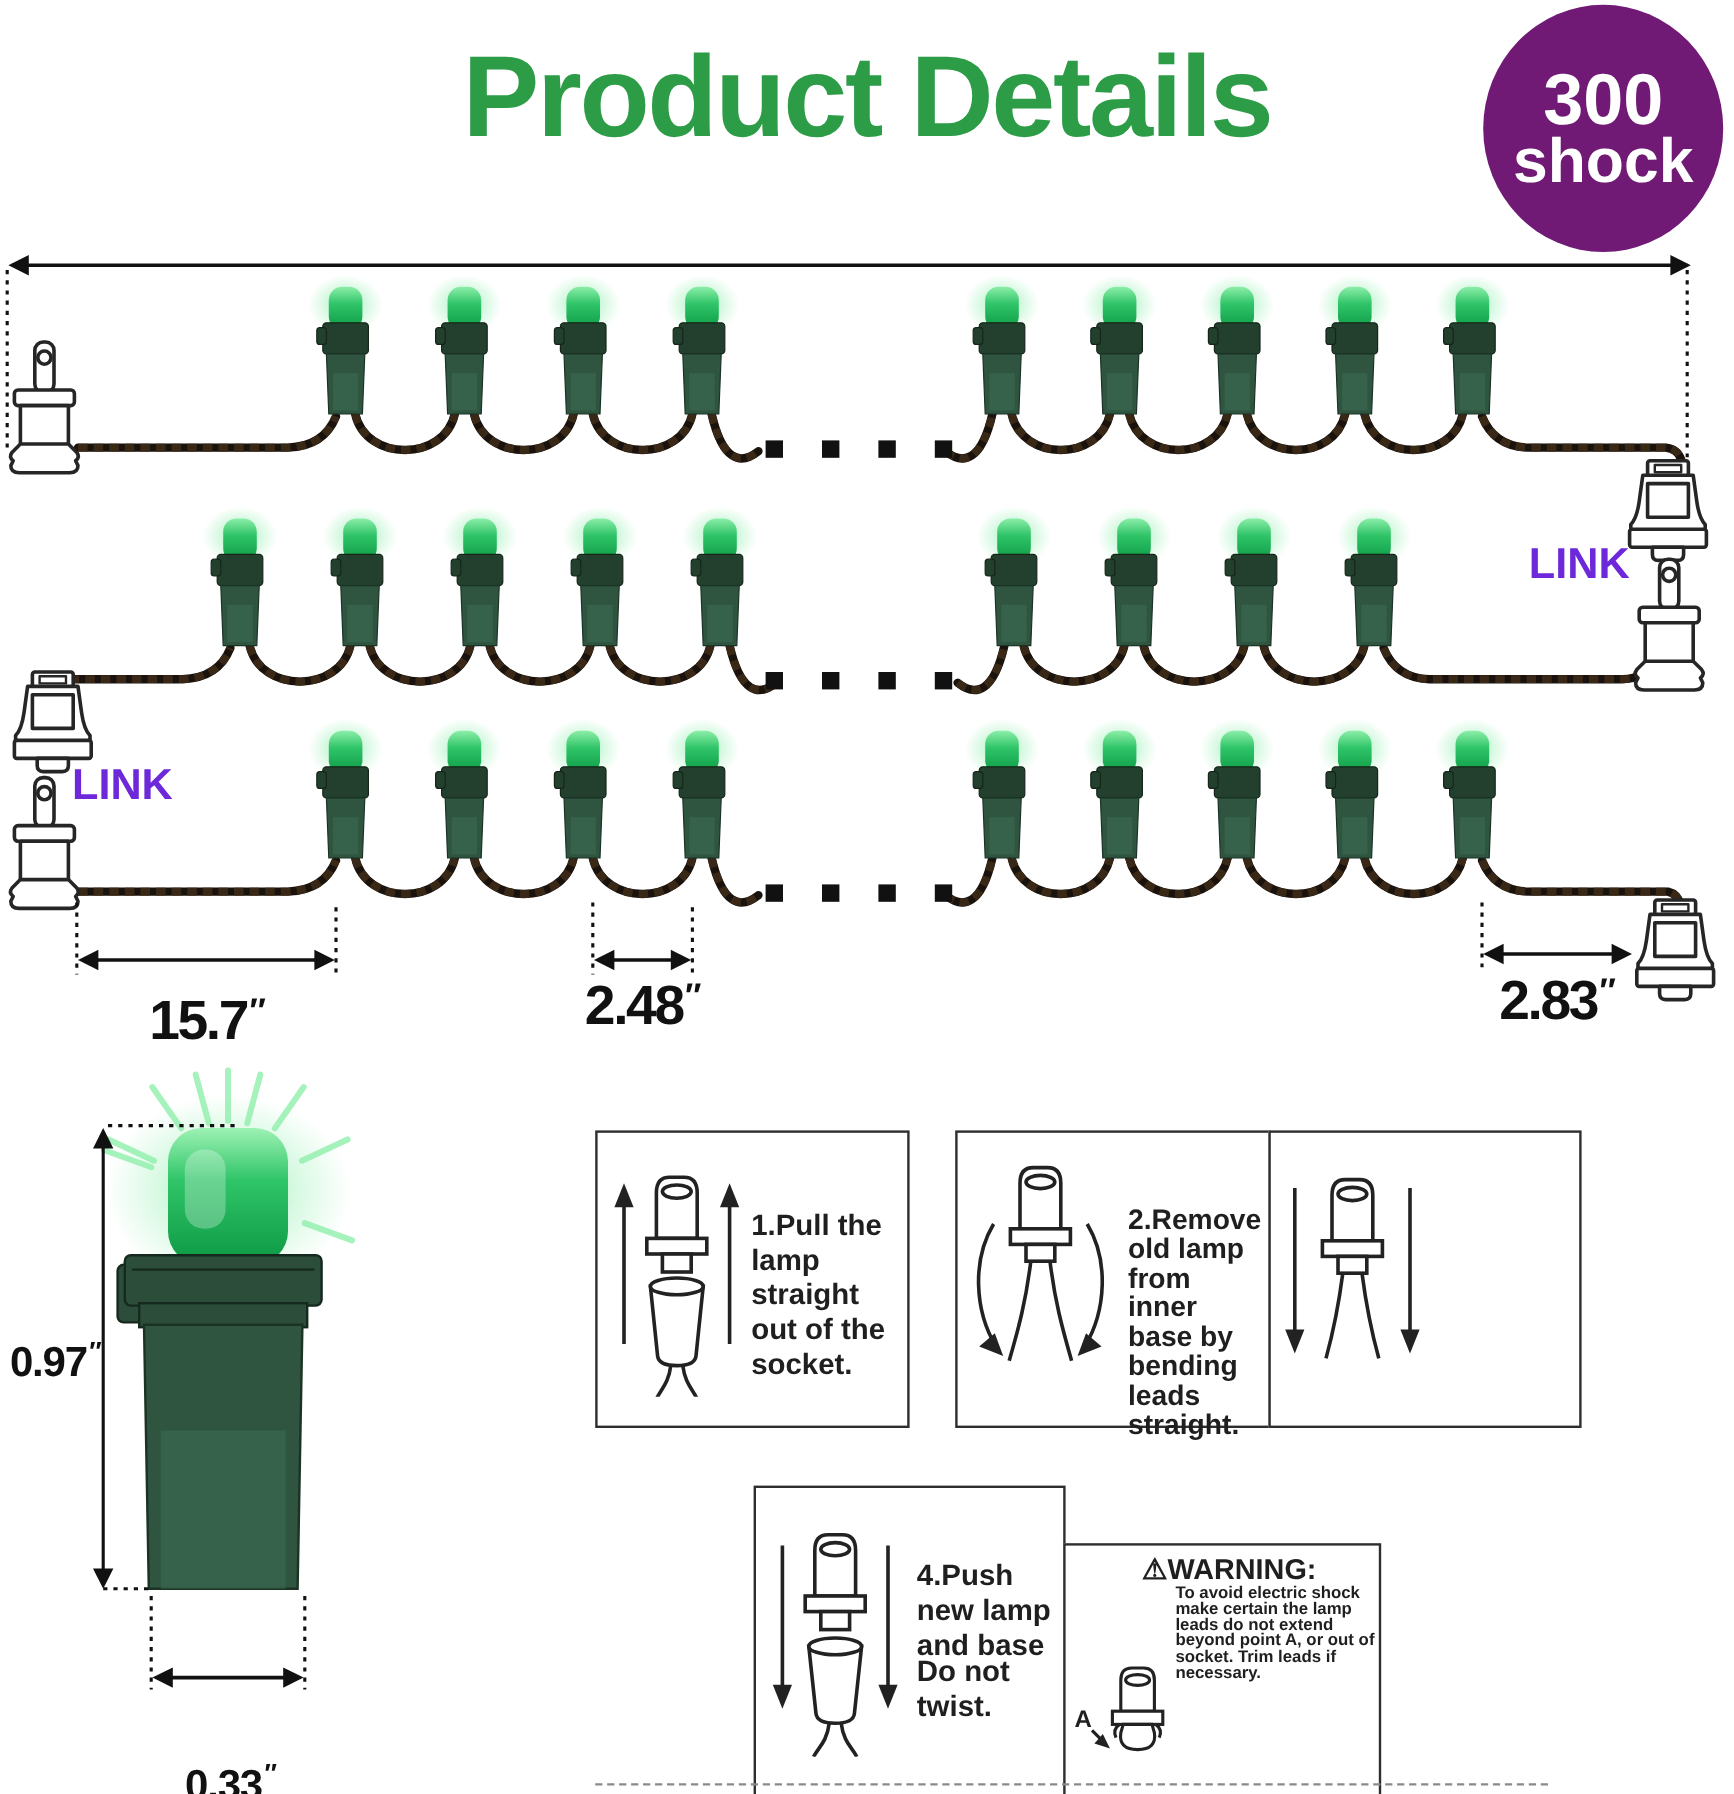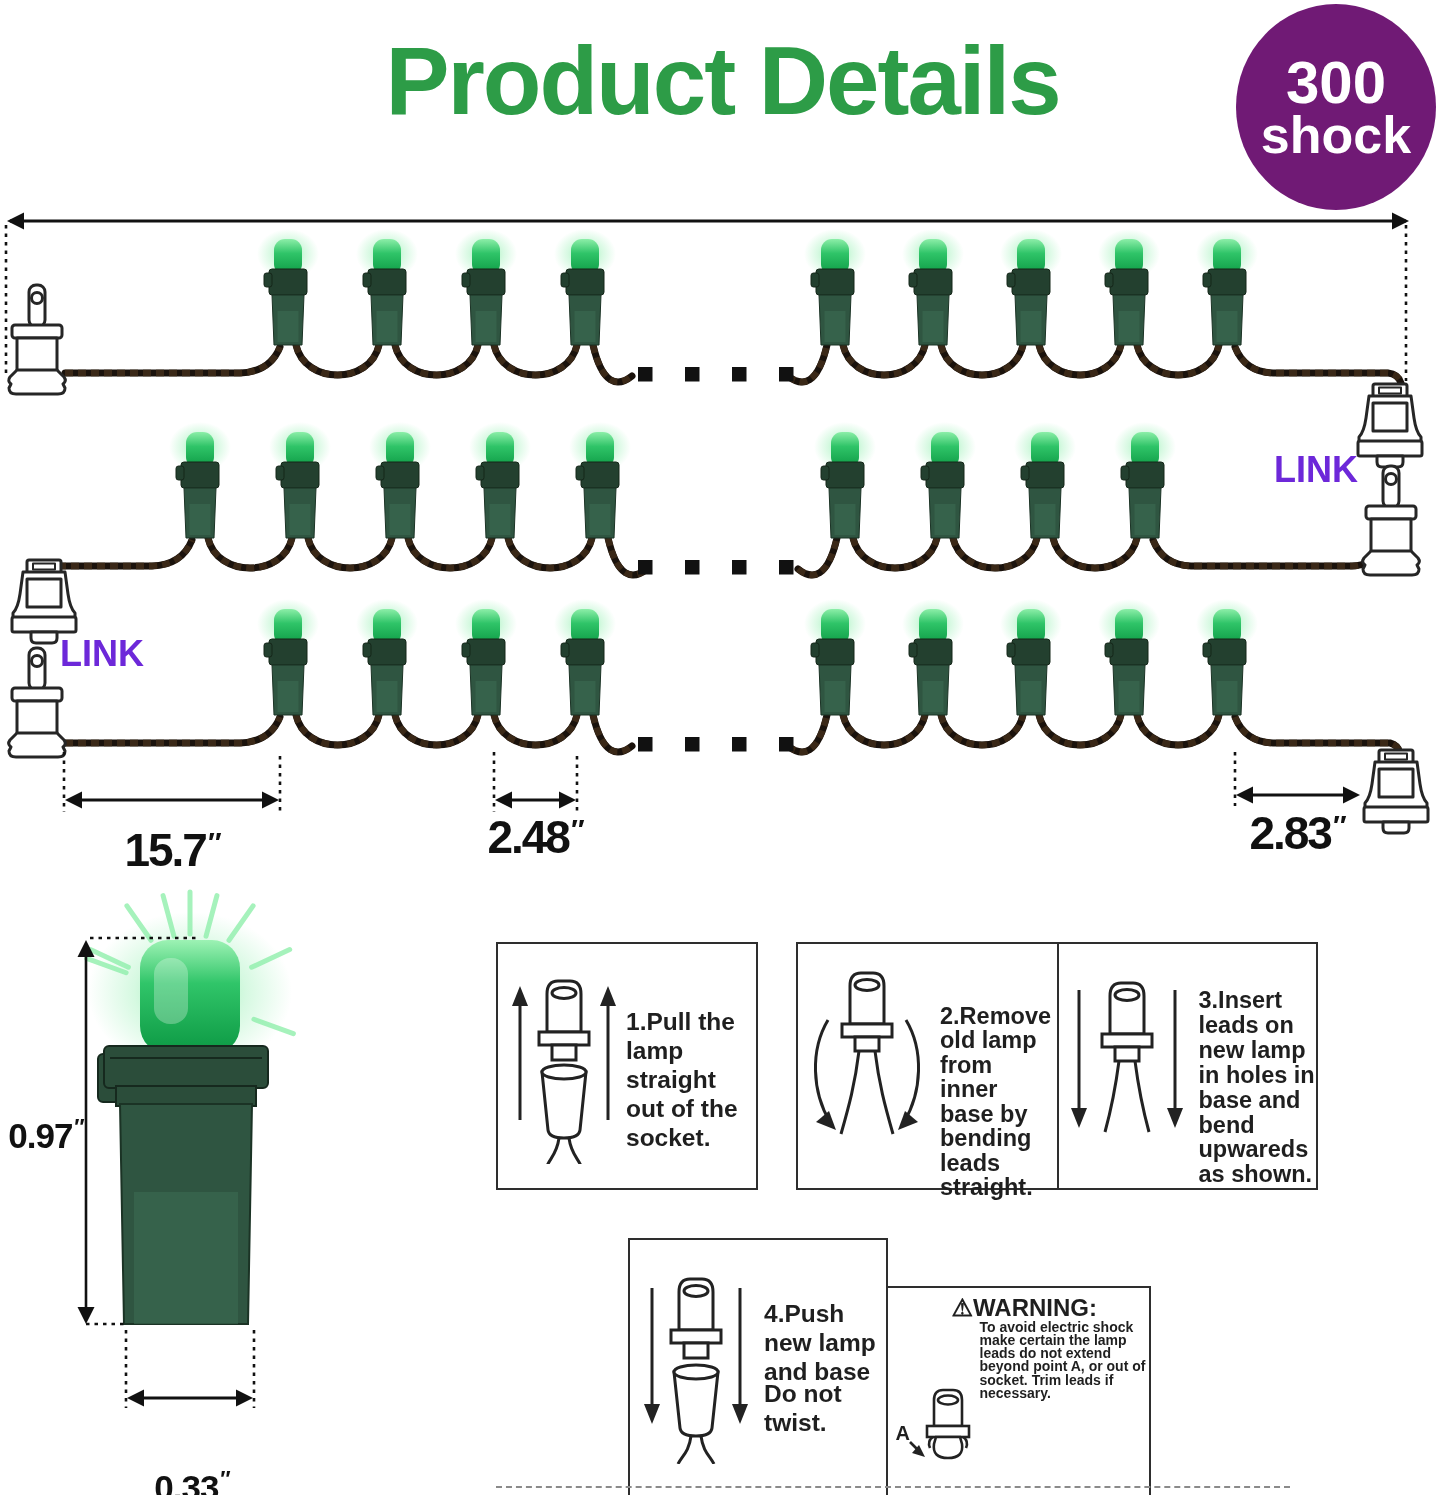--- a/index.html
+++ b/index.html
@@ -469,21 +469,20 @@
           <polygon points="110,176 102,156 118,156" fill="#222" stroke="none"></polygon>
         <g transform="translate(62,28)" fill="#fff">
           <path d="M-17,54 V16 Q-17,3 -6,3 L6,3 Q17,3 17,16 V54 Z"></path>
             <ellipse cx="0" cy="15" rx="12" ry="5.5"></ellipse>
           <rect x="-25" y="54" width="50" height="13"></rect>
             <rect x="-12" y="67" width="24" height="14"></rect>
         </g>
         <path d="M54,109 C50,140 46,158 40,180"></path>
           <path d="M70,109 C74,140 78,158 84,180"></path>
       </svg>
-      <div class="ptext" style="left:140px;top:44px;width:118px;font-size:23.5px;line-height:1.06;">3.Insert leads on new lamp in holes in base and bend upwareds as shown.</div>
     </div>
   </div>
 
   <div class="ovl panels" style="left:628px;top:1238px;">
 
     <div class="panel" style="width:260px;height:289px;">
       <svg class="picon" style="left:6px;top:8px;" width="120" height="216" viewBox="0 0 120 216" fill="none" stroke="#222" stroke-width="3">
         <line x1="16" y1="40" x2="16" y2="158"></line>
           <polygon points="16,176 8,156 24,156" fill="#222" stroke="none"></polygon>
         <line x1="104" y1="40" x2="104" y2="158"></line>

